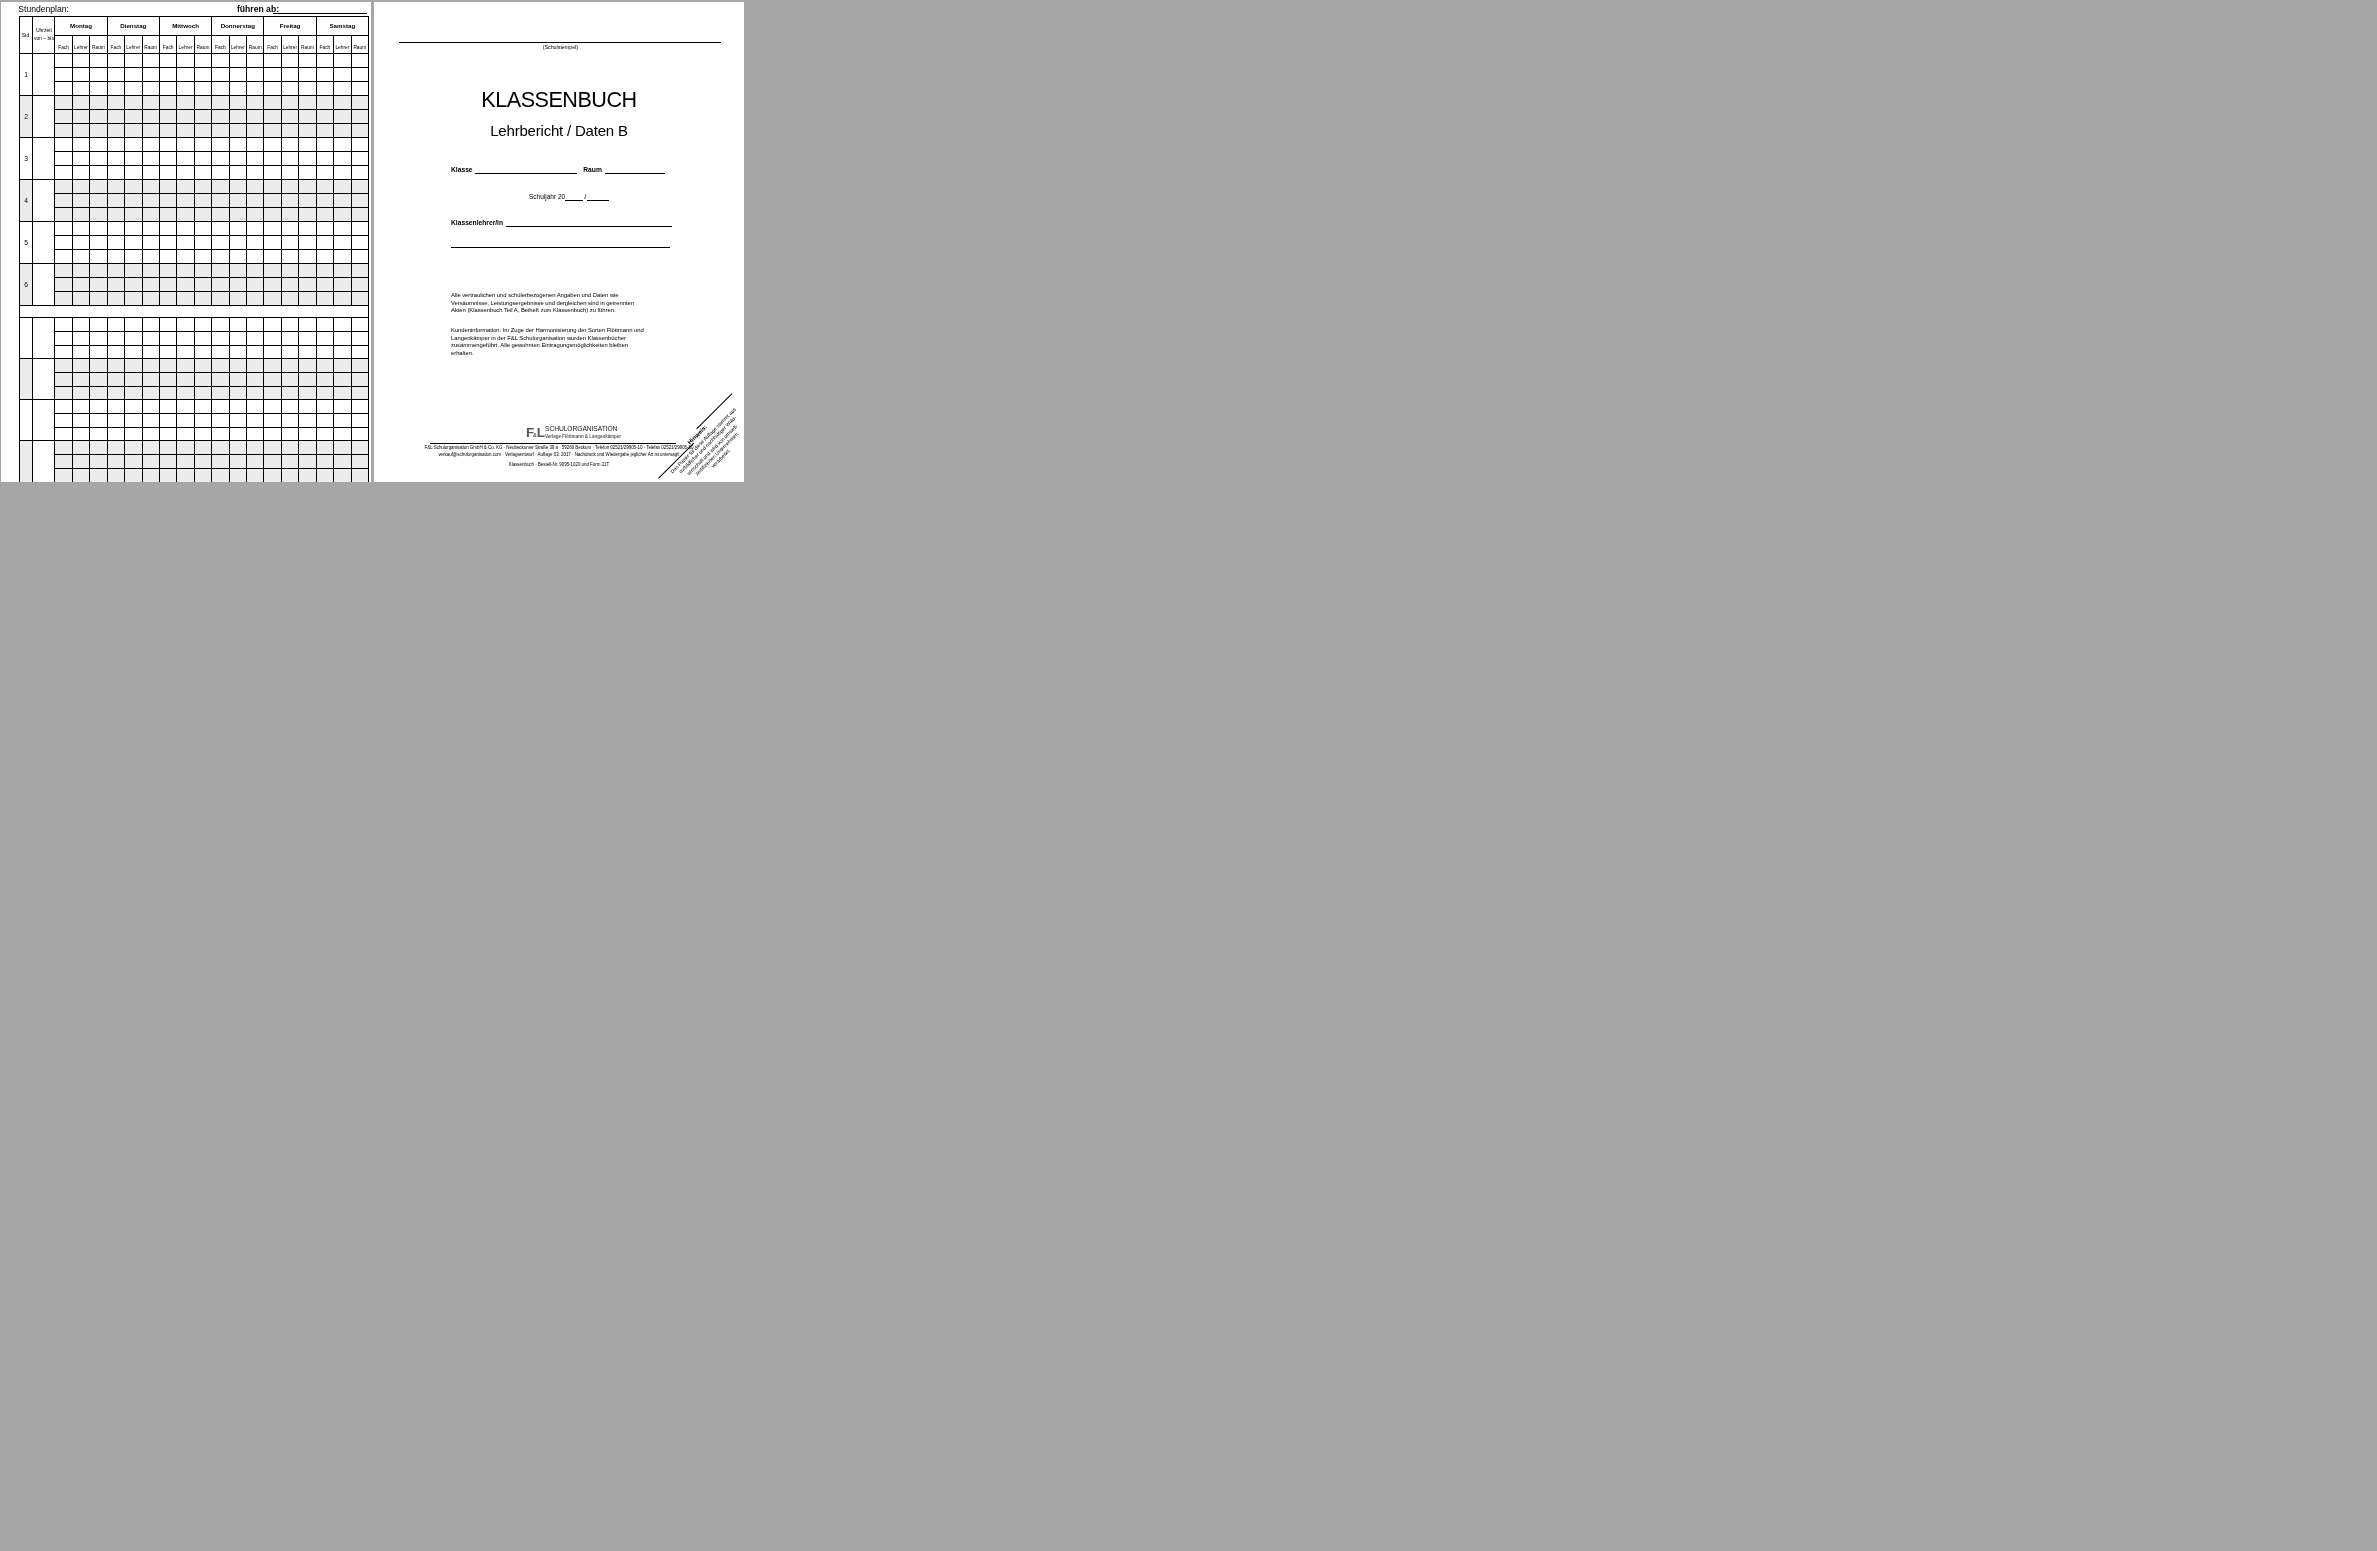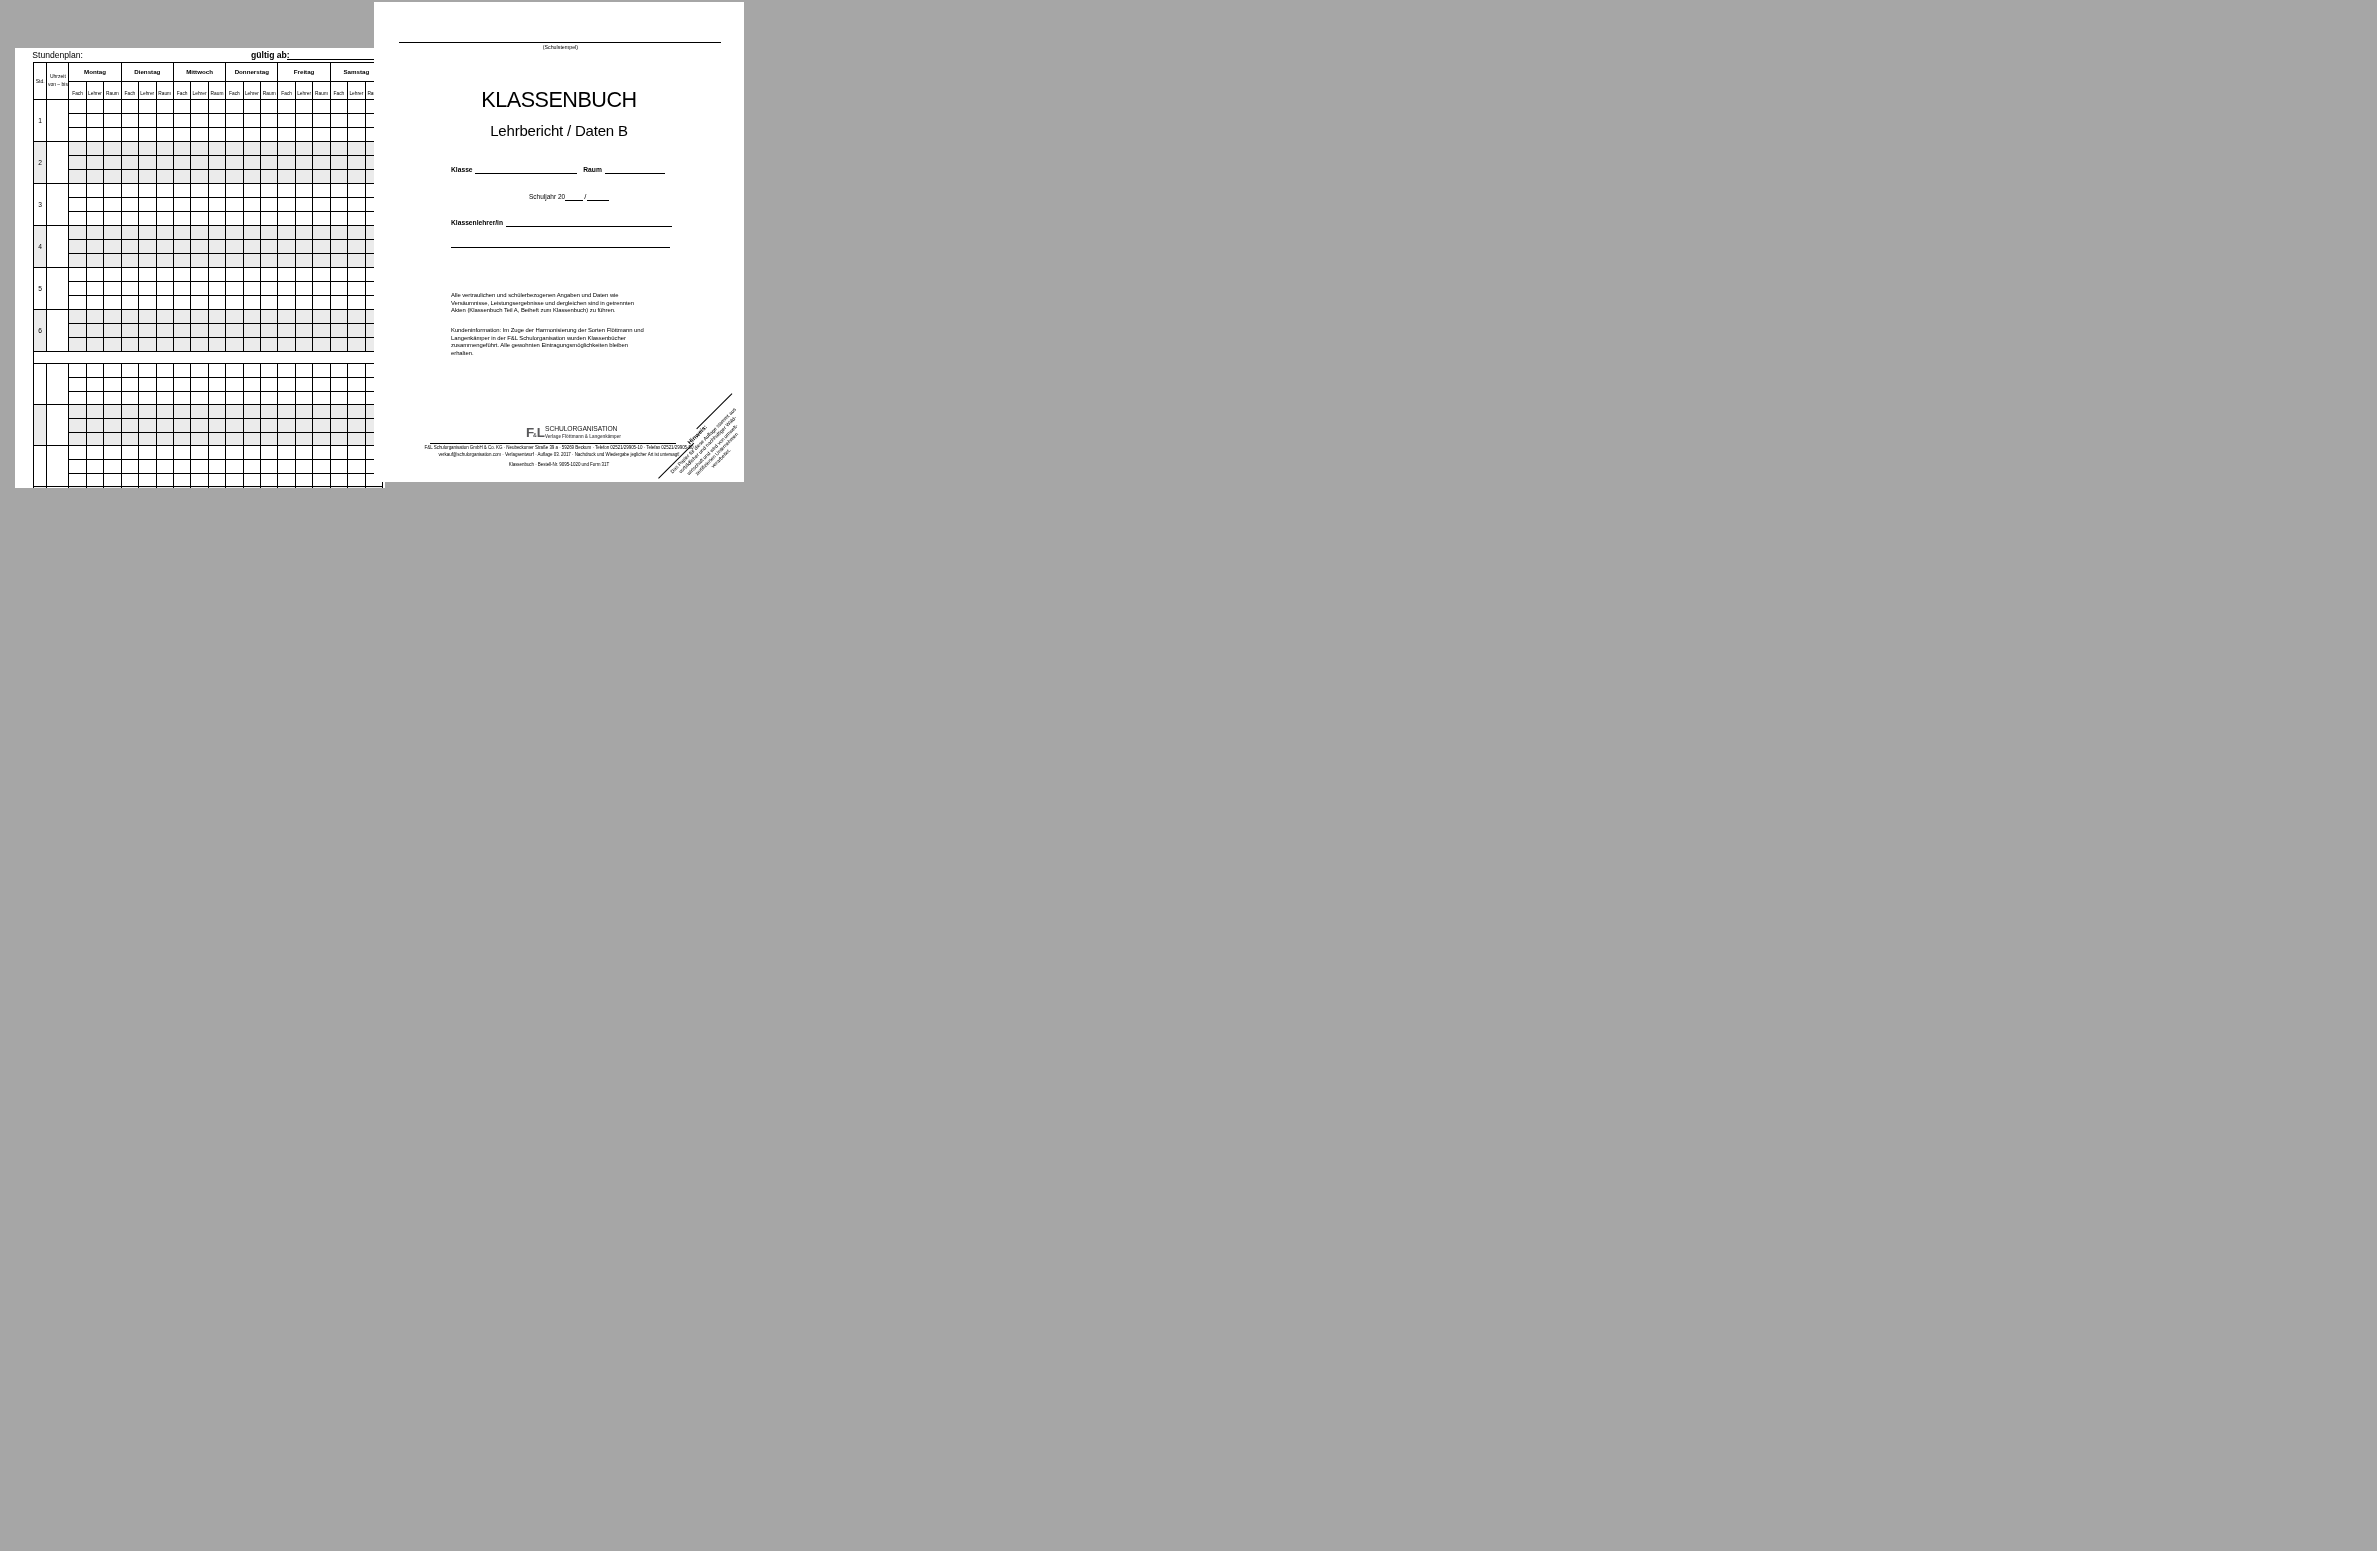--- a/index.html
+++ b/index.html
@@ -1,19 +1,19 @@
 <!DOCTYPE html>
 <html style="font-size:7.7px"><head>
 <meta charset="utf-8">
 <style>
   * { margin:0; padding:0; box-sizing:border-box; }
   html,body { background:#a6a6a6; font-family:"Liberation Sans", sans-serif; color:#000; }
   .canvas { position:relative; width:748px; height:488px; background:#a6a6a6; overflow:hidden; }
   .page { position:absolute; top:1.9px; width:370px; height:480px; background:#fff; overflow:hidden; }
-  .page-left  { left:15px;margin-top:46px; }
+  .page-left  { left:1px; }
   .page-right { left:374px; }
 
   
   .sp-title { position:absolute; left:17.3px; top:2.4px; font-size:8.6px; }
   .va-label { position:absolute; left:236px; top:2.4px; font-size:8.6px; font-weight:bold; }
   .va-line  { position:absolute; left:272px; top:11px; width:94px; border-top:0.7px solid #000; }
 
   
   .tt { position:absolute; left:18px; top:14px; width:350px; border-collapse:collapse; table-layout:fixed; border:1px solid #000; }
   .tt th, .tt td { border:0.5px solid #000; padding:0; text-align:center; vertical-align:middle; }
@@ -68,21 +68,21 @@
   .hint-label { font-weight:bold; font-size:6px; }
   .hint-text { font-size:5.1px; line-height:6.3px; white-space:pre-line; letter-spacing:-0.05px; }
 </style>
 </head>
 <body>
 
 <div class="canvas">
 
   <div class="page page-left">
     <div class="sp-title">Stundenplan:</div>
-    <div class="va-label">gültig ab:</div>
+    <div class="va-label">führen ab:</div>
     <div class="va-line"></div>
     <table class="tt">
         <colgroup>
           <col style="width: 13.4px;">
           <col style="width: 22px;">
           <col>
           <col>
           <col>
           <col>
           <col>

